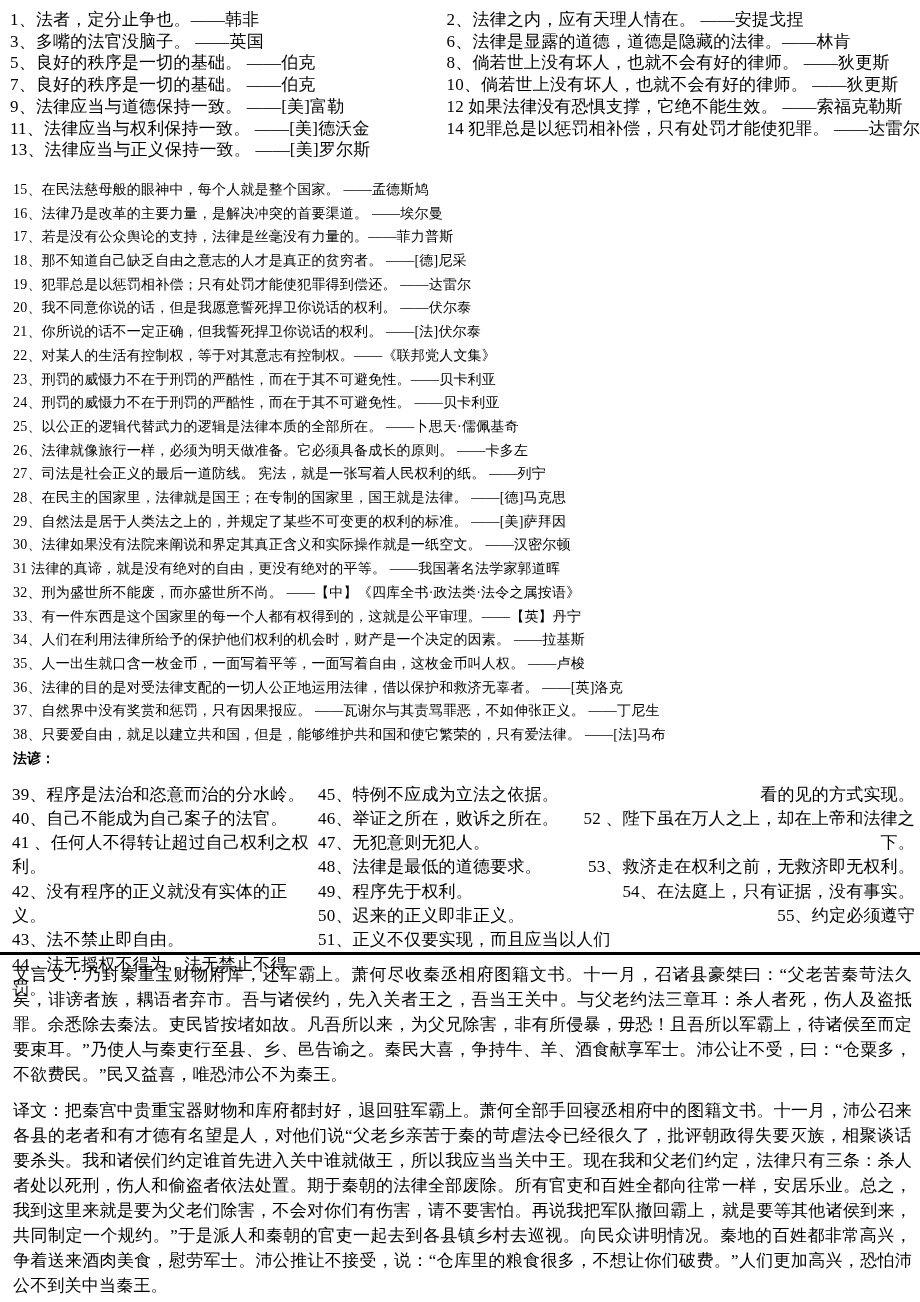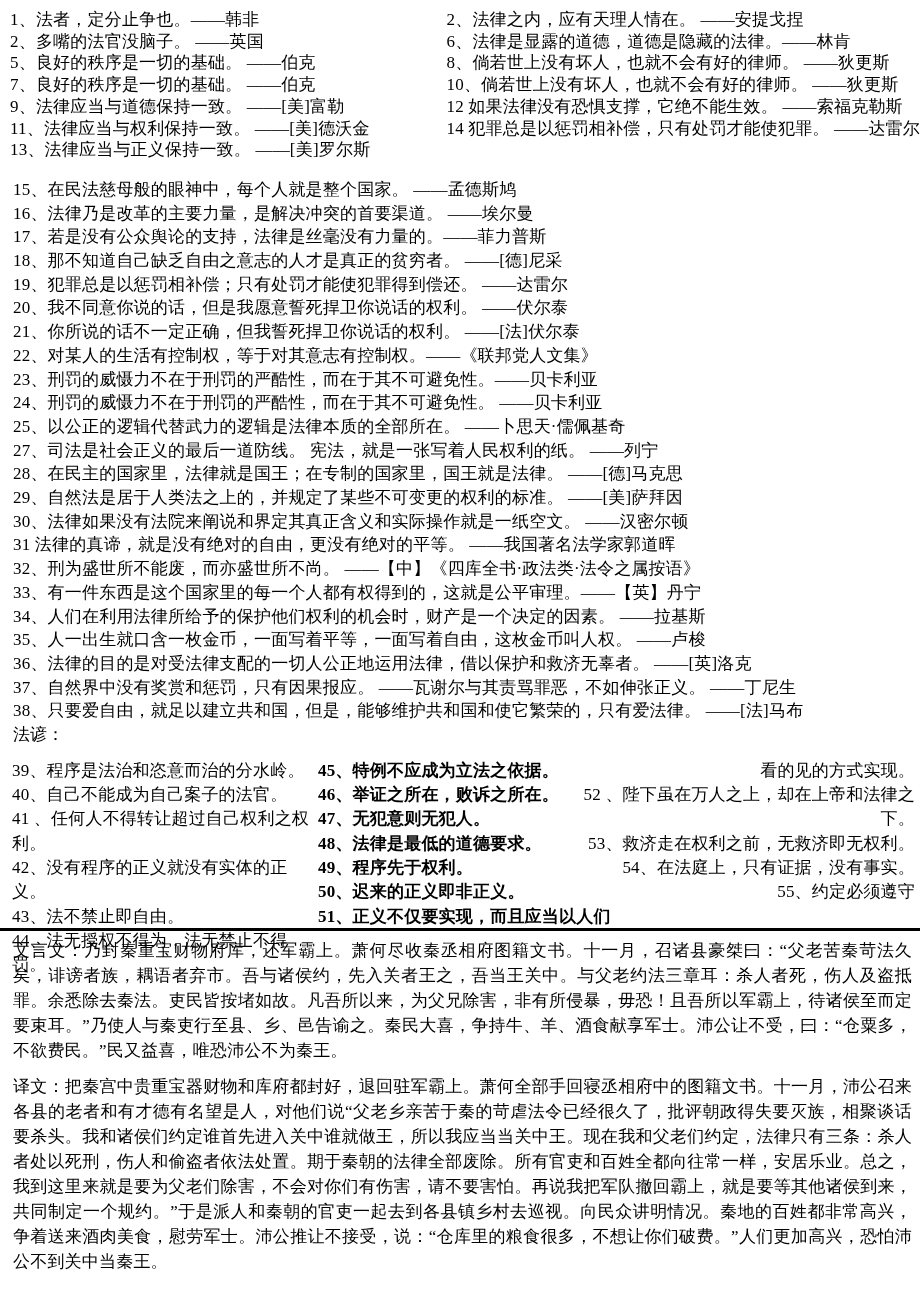--- a/index.html
+++ b/index.html
@@ -22,42 +22,43 @@
   .top-col .qline {
     font-size: 17px;
     line-height: 21.7px;
     white-space: nowrap;
     letter-spacing: 0.2px;
   }
 
   
   .full-section { margin-top: 17px; padding-left: 13px; }
   .full-section .qline {
-    font-size: 17px;
+    font-size: 14px;
     line-height: 23.7px;
     white-space: nowrap;
     letter-spacing: 0.2px;
   }
   .proverbs-heading {
-    font-size: 17px;
+    font-size: 14px;
     line-height: 23.7px;
     padding-left: 13px;
+    font-weight: bold;
   }
 
   
   .proverb-section { position: relative; height: 172px; margin-top: 5px; }
   .pcol { position: absolute; top: 7px; }
   .pcol .pline {
     font-size: 17px;
     line-height: 24.3px;
     letter-spacing: 0.2px;
   }
   .pcol1 { left: 12px;  width: 300px; }
   .pcol2 { left: 318px; width: 280px; }
-  .pcol2 .pline { white-space: nowrap; font-weight: bold; }
+  .pcol2 .pline { white-space: nowrap; }
   .pcol3 { left: 583px; width: 332px; text-align: right; }
 
   
   .divider { height: 3px; background: #000; width: 100%; margin-top: 4px; }
 
   
   .para {
     font-size: 17px;
     line-height: 25px;
     text-align: justify;
@@ -68,21 +69,21 @@
   .para.second { margin-top: 11px; }
 </style>
 </head>
 <body>
 
 <div class="page">
 
   <div class="top-section">
     <div class="top-col left">
         <div class="qline">1、法者，定分止争也。——韩非</div>
-        <div class="qline">2、多嘴的法官没脑子。 ——英国</div>
+        <div class="qline">3、多嘴的法官没脑子。 ——英国</div>
         <div class="qline">5、良好的秩序是一切的基础。 ——伯克</div>
         <div class="qline">7、良好的秩序是一切的基础。 ——伯克</div>
         <div class="qline">9、法律应当与道德保持一致。 ——[美]富勒</div>
         <div class="qline">11、法律应当与权利保持一致。 ——[美]德沃金</div>
         <div class="qline">13、法律应当与正义保持一致。 ——[美]罗尔斯</div>
       </div>
     <div class="top-col right">
         <div class="qline">2、法律之内，应有天理人情在。 ——安提戈捏</div>
         <div class="qline">6、法律是显露的道德，道德是隐藏的法律。——林肯</div>
         <div class="qline">8、倘若世上没有坏人，也就不会有好的律师。 ——狄更斯</div>
@@ -97,20 +98,21 @@
       <div class="qline">16、法律乃是改革的主要力量，是解决冲突的首要渠道。 ——埃尔曼</div>
       <div class="qline">17、若是没有公众舆论的支持，法律是丝毫没有力量的。——菲力普斯</div>
       <div class="qline">18、那不知道自己缺乏自由之意志的人才是真正的贫穷者。 ——[德]尼采</div>
       <div class="qline">19、犯罪总是以惩罚相补偿；只有处罚才能使犯罪得到偿还。 ——达雷尔</div>
       <div class="qline">20、我不同意你说的话，但是我愿意誓死捍卫你说话的权利。 ——伏尔泰</div>
       <div class="qline">21、你所说的话不一定正确，但我誓死捍卫你说话的权利。 ——[法]伏尔泰</div>
       <div class="qline">22、对某人的生活有控制权，等于对其意志有控制权。——《联邦党人文集》</div>
       <div class="qline">23、刑罚的威慑力不在于刑罚的严酷性，而在于其不可避免性。——贝卡利亚</div>
       <div class="qline">24、刑罚的威慑力不在于刑罚的严酷性，而在于其不可避免性。 ——贝卡利亚</div>
       <div class="qline">25、以公正的逻辑代替武力的逻辑是法律本质的全部所在。 ——卜思天·儒佩基奇</div>
+      <div class="qline">26、法律就像旅行一样，必须为明天做准备。它必须具备成长的原则。 ——卡多左</div>
       <div class="qline">27、司法是社会正义的最后一道防线。 宪法，就是一张写着人民权利的纸。 ——列宁</div>
       <div class="qline">28、在民主的国家里，法律就是国王；在专制的国家里，国王就是法律。 ——[德]马克思</div>
       <div class="qline">29、自然法是居于人类法之上的，并规定了某些不可变更的权利的标准。 ——[美]萨拜因</div>
       <div class="qline">30、法律如果没有法院来阐说和界定其真正含义和实际操作就是一纸空文。 ——汉密尔顿</div>
       <div class="qline">31 法律的真谛，就是没有绝对的自由，更没有绝对的平等。 ——我国著名法学家郭道晖</div>
       <div class="qline">32、刑为盛世所不能废，而亦盛世所不尚。 ——【中】《四库全书·政法类·法令之属按语》</div>
       <div class="qline">33、有一件东西是这个国家里的每一个人都有权得到的，这就是公平审理。——【英】丹宁</div>
       <div class="qline">34、人们在利用法律所给予的保护他们权利的机会时，财产是一个决定的因素。 ——拉基斯</div>
       <div class="qline">35、人一出生就口含一枚金币，一面写着平等，一面写着自由，这枚金币叫人权。 ——卢梭</div>
       <div class="qline">36、法律的目的是对受法律支配的一切人公正地运用法律，借以保护和救济无辜者。 ——[英]洛克</div>

